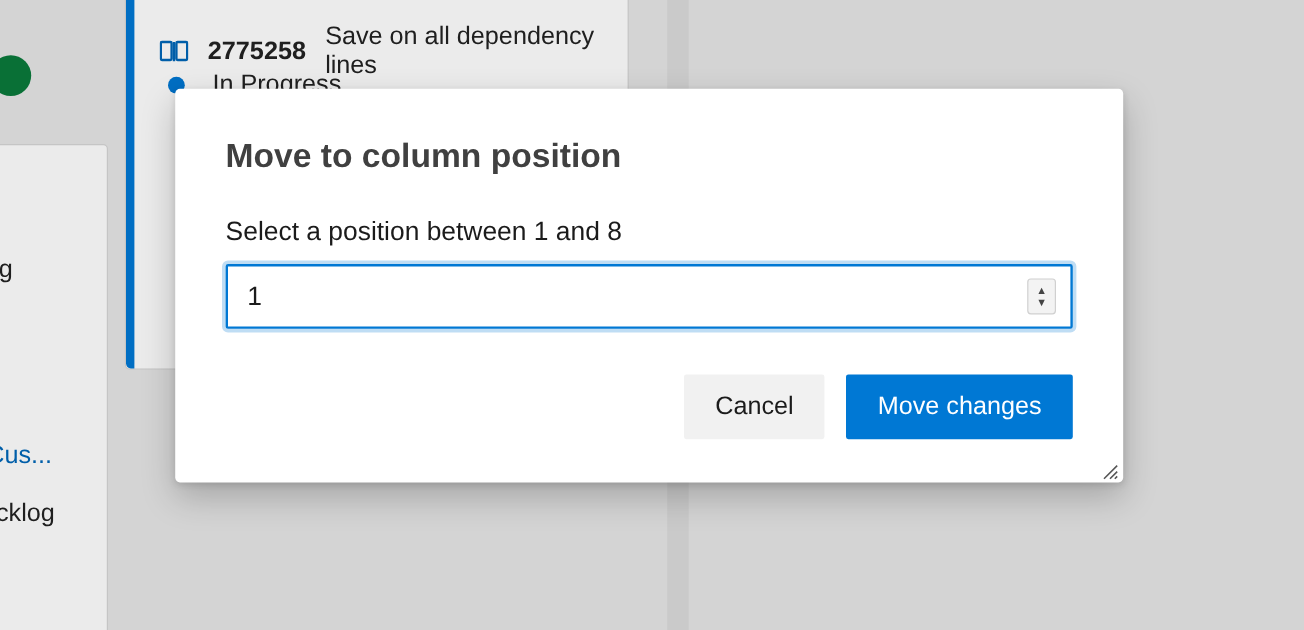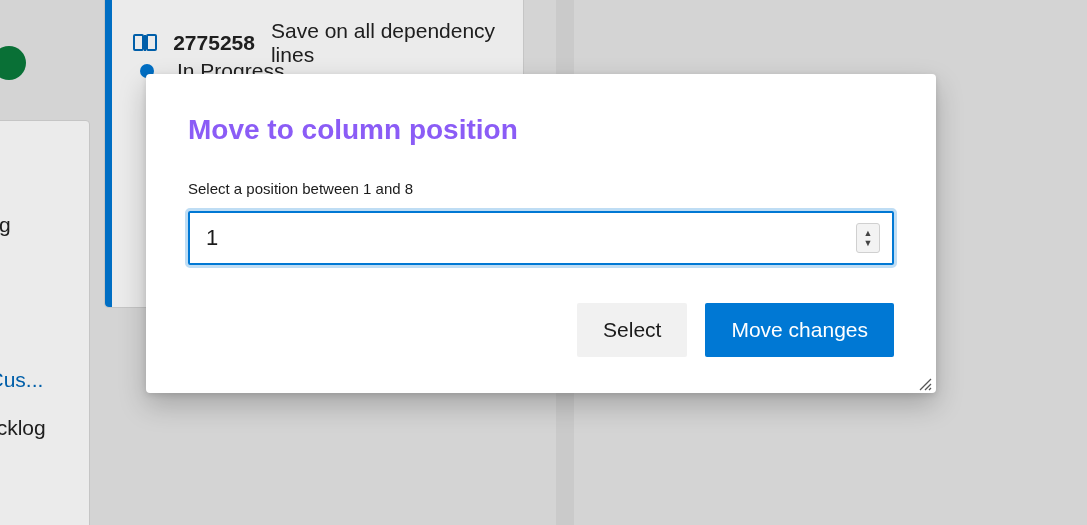--- a/index.html
+++ b/index.html
@@ -115,25 +115,25 @@
     width: 790px;
     background: #ffffff;
     border-radius: 4px;
     box-shadow: 0 12px 28px rgba(0,0,0,0.22), 0 2px 6px rgba(0,0,0,0.12);
     padding: 40px 42px 36px 42px;
     z-index: 10;
   }
   .modal h2 {
     font-size: 28px;
     font-weight: 600;
-    color: #8b5cf6;
+    color: #404040;
     margin-bottom: 34px;
   }
   .modal .field-label {
-    font-size: 15px;
+    font-size: 22px;
     color: #1b1b1b;
     margin-bottom: 14px;
   }
   .input-wrap {
     position: relative;
     width: 100%;
     margin-bottom: 38px;
   }
   .input-wrap input[type=number] {
     width: 100%;
@@ -260,21 +260,21 @@
   <h2>Move to column position</h2>
   <div class="field-label">Select a position between 1 and 8</div>
   <div class="input-wrap">
     <input type="number" value="1" style="">
     <div class="stepper">
       <span class="arrow-up"></span>
       <span class="arrow-down"></span>
     </div>
   </div>
   <div class="actions">
-    <button class="btn btn-secondary">Select</button>
+    <button class="btn btn-secondary">Cancel</button>
     <button class="btn btn-primary">Move changes</button>
   </div>
   <div class="resize-handle">
     <svg width="14" height="14" viewBox="0 0 14 14">
       <path d="M2 13 L13 2 M7 13 L13 7 M11 13 L13 11" stroke="#555" stroke-width="1.3" fill="none"></path>
     </svg>
   </div>
 </div>
 
 </body></html>

